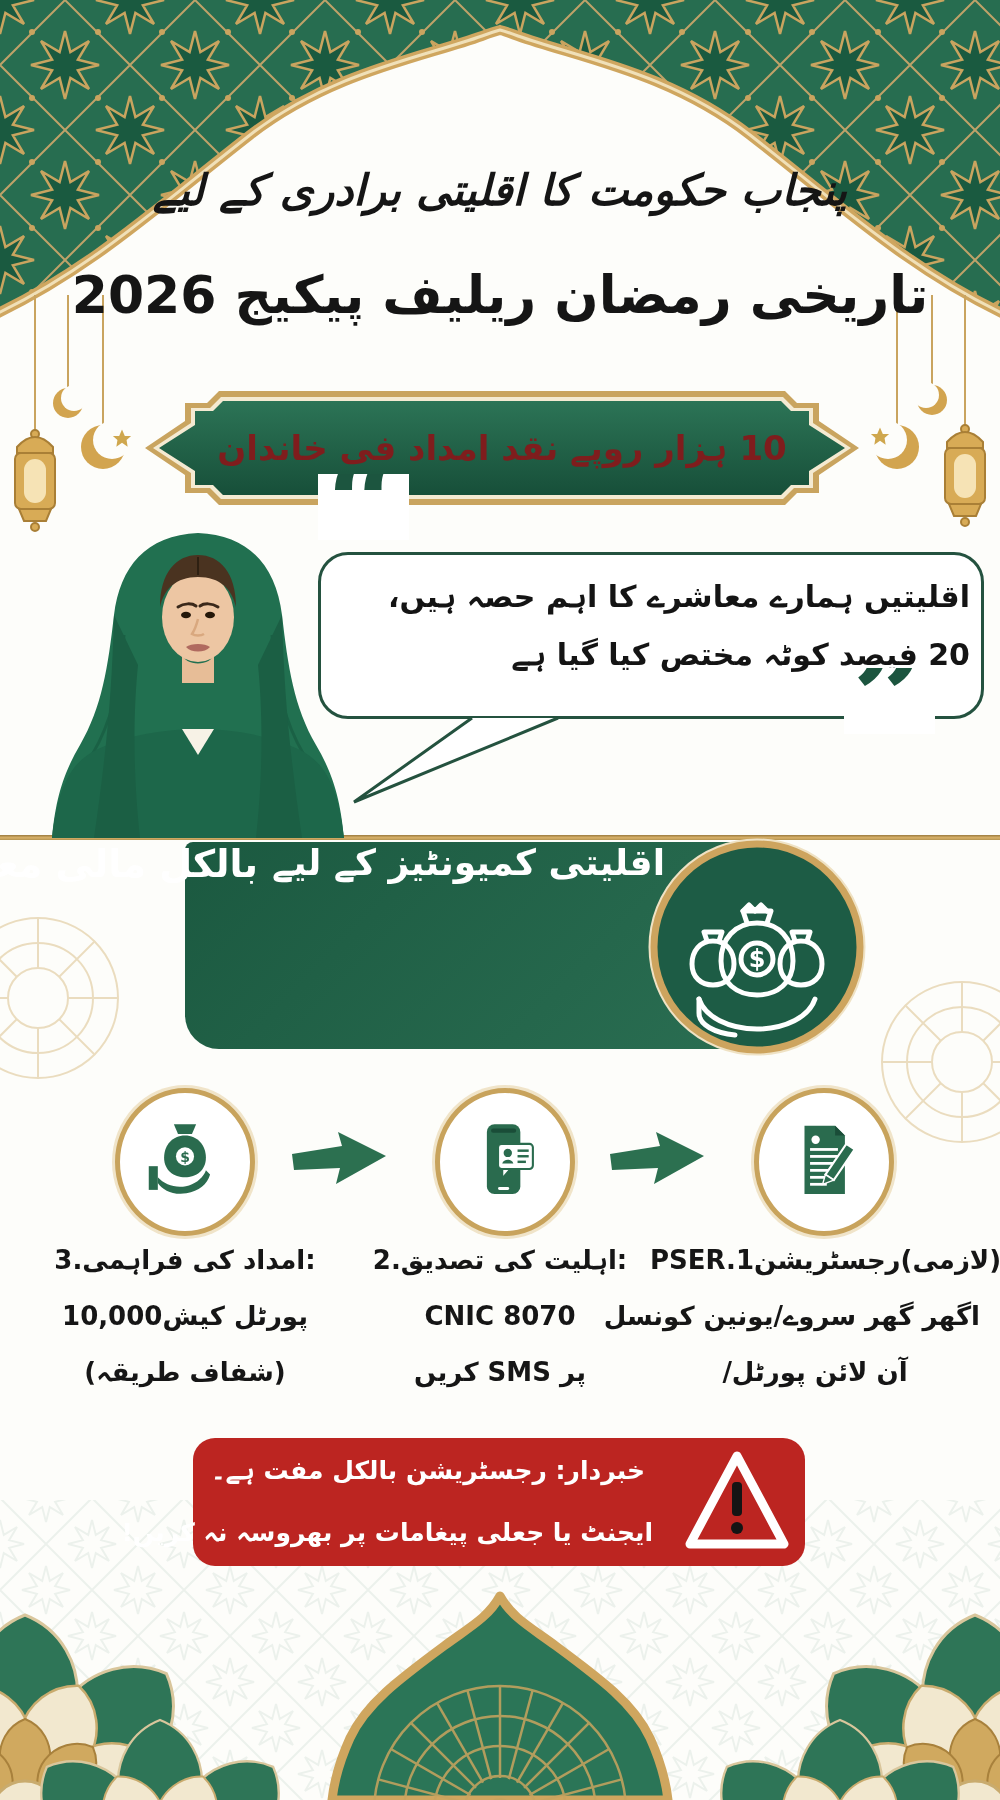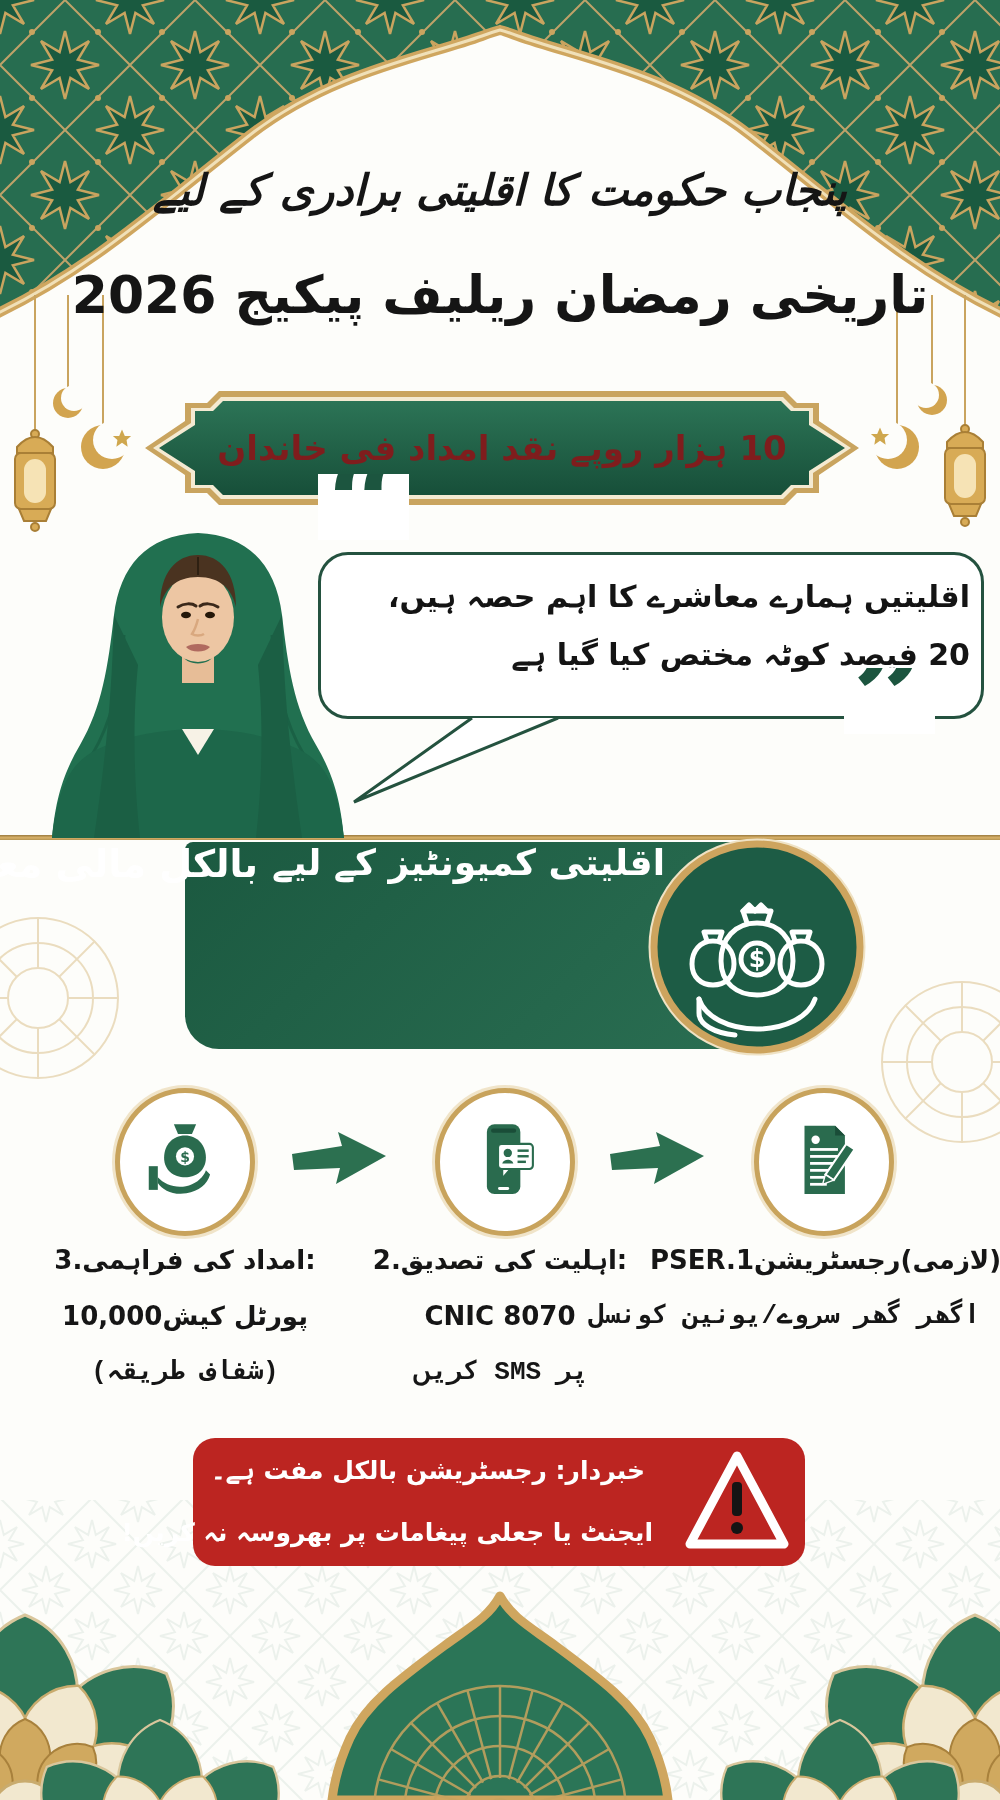--- a/index.html
+++ b/index.html
@@ -69,21 +69,21 @@
   
   .warning{
     left:193px;top:1438px;width:612px;height:128px;background:#bc2521;border-radius:22px;z-index:5;
   }
   .warning-text{
     left:203px;top:1444px;width:450px;height:116px;z-index:6;display:flex;flex-direction:column;
     justify-content:center;gap:16px;color:#fff;font-weight:700;font-size:25px;line-height:46px;
     direction:rtl;text-align:center;white-space:nowrap;
   }
   .warn-tri{left:682px;top:1446px;z-index:6;}
-  .rtl{direction:rtl;font-family:Liberation Mono, monospace;} .ltr{direction:ltr;}
+  .rtl{direction:rtl;} .ltr{direction:ltr;}
 </style>
 </head>
 <body>
 
 <div class="poster">
 
   <svg class="abs" style="left:0;top:0;z-index:1" width="1000" height="410" viewBox="0 0 1000 410">
     <defs>
       <path id="st8" d="M34,0 L12.9,5.4 L24,24 L5.4,12.9 L0,34 L-5.4,12.9 L-24,24 L-12.9,5.4 L-34,0 L-12.9,-5.4 L-24,-24 L-5.4,-12.9 L0,-34 L5.4,-12.9 L24,-24 L12.9,-5.4 Z"></path>
       <pattern id="geo" width="130" height="130" patternUnits="userSpaceOnUse">
@@ -273,20 +273,21 @@
   <svg class="abs arrow ar1" width="100" height="60" viewBox="0 0 100 60">
     <path d="M0,26 L50,18 L46,4 L94,28 L44,56 L48,40 L2,42 Z" fill="#2c7050"></path>
   </svg>
   <svg class="abs arrow ar2" width="100" height="60" viewBox="0 0 100 60">
     <path d="M0,26 L50,18 L46,4 L94,28 L44,56 L48,40 L2,42 Z" fill="#2c7050"></path>
   </svg>
 
   <div class="abs step-text st1">
     <div class="ltr">PSER.1⁨رجسٹریشن⁩⁨(لازمی)⁩:</div>
     <div class="rtl">اگھر گھر سروے/یونین کونسل</div>
+    <div class="rtl">آن لائن پورٹل/</div>
   </div>
   <div class="abs step-text st2">
     <div class="ltr">2.⁨اہلیت کی تصدیق⁩:</div>
     <div class="ltr">CNIC 8070</div>
     <div class="rtl">پر SMS کریں</div>
   </div>
   <div class="abs step-text st3">
     <div class="ltr">3.⁨امداد کی فراہمی⁩:</div>
     <div class="ltr">10,000⁨پورٹل کیش⁩</div>
     <div class="rtl">(شفاف طریقہ)</div>

